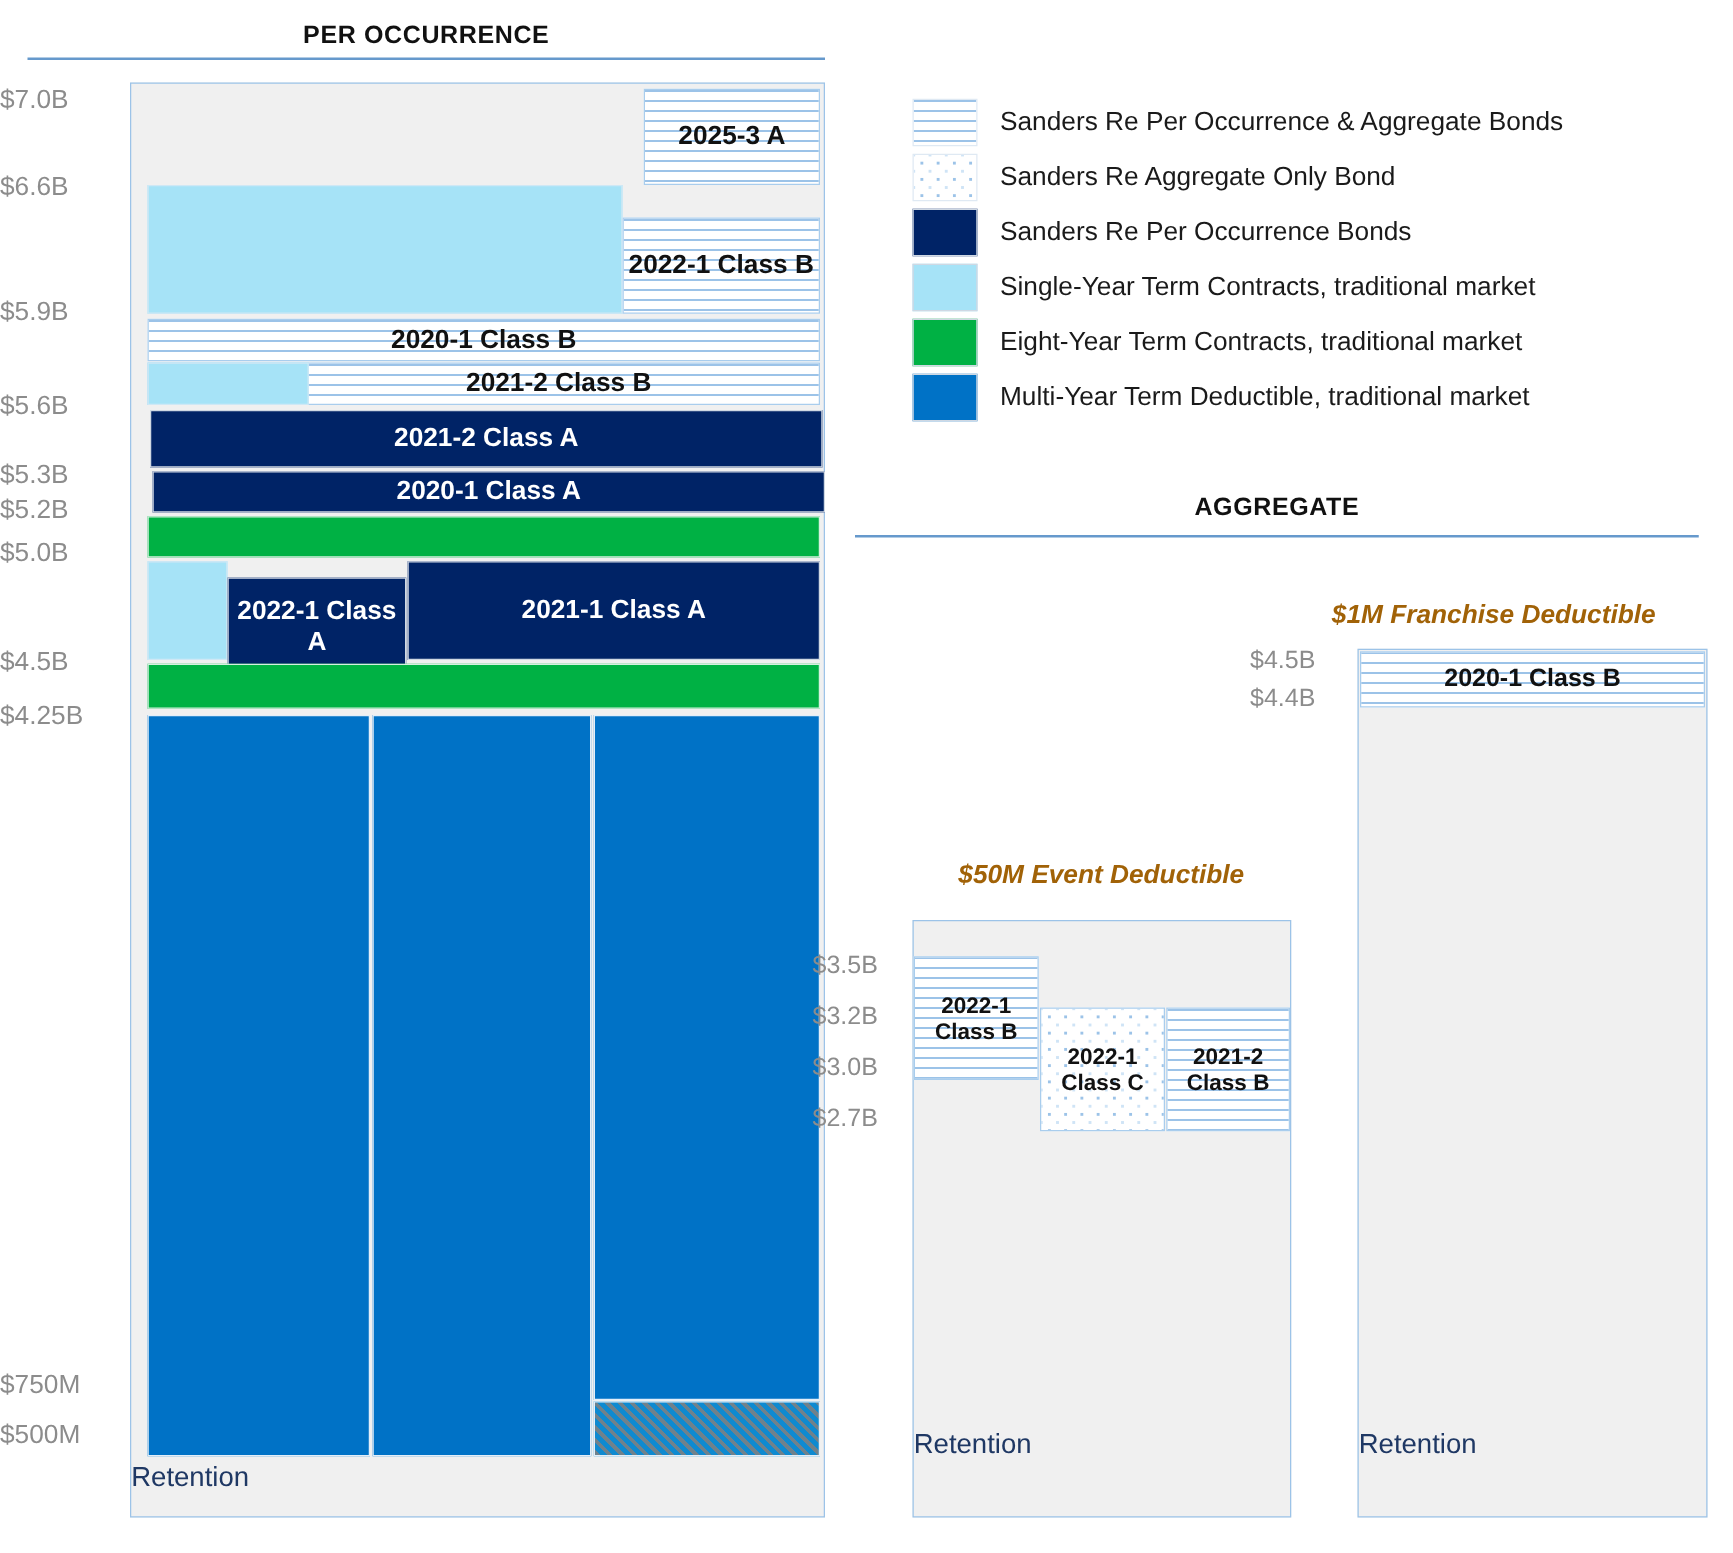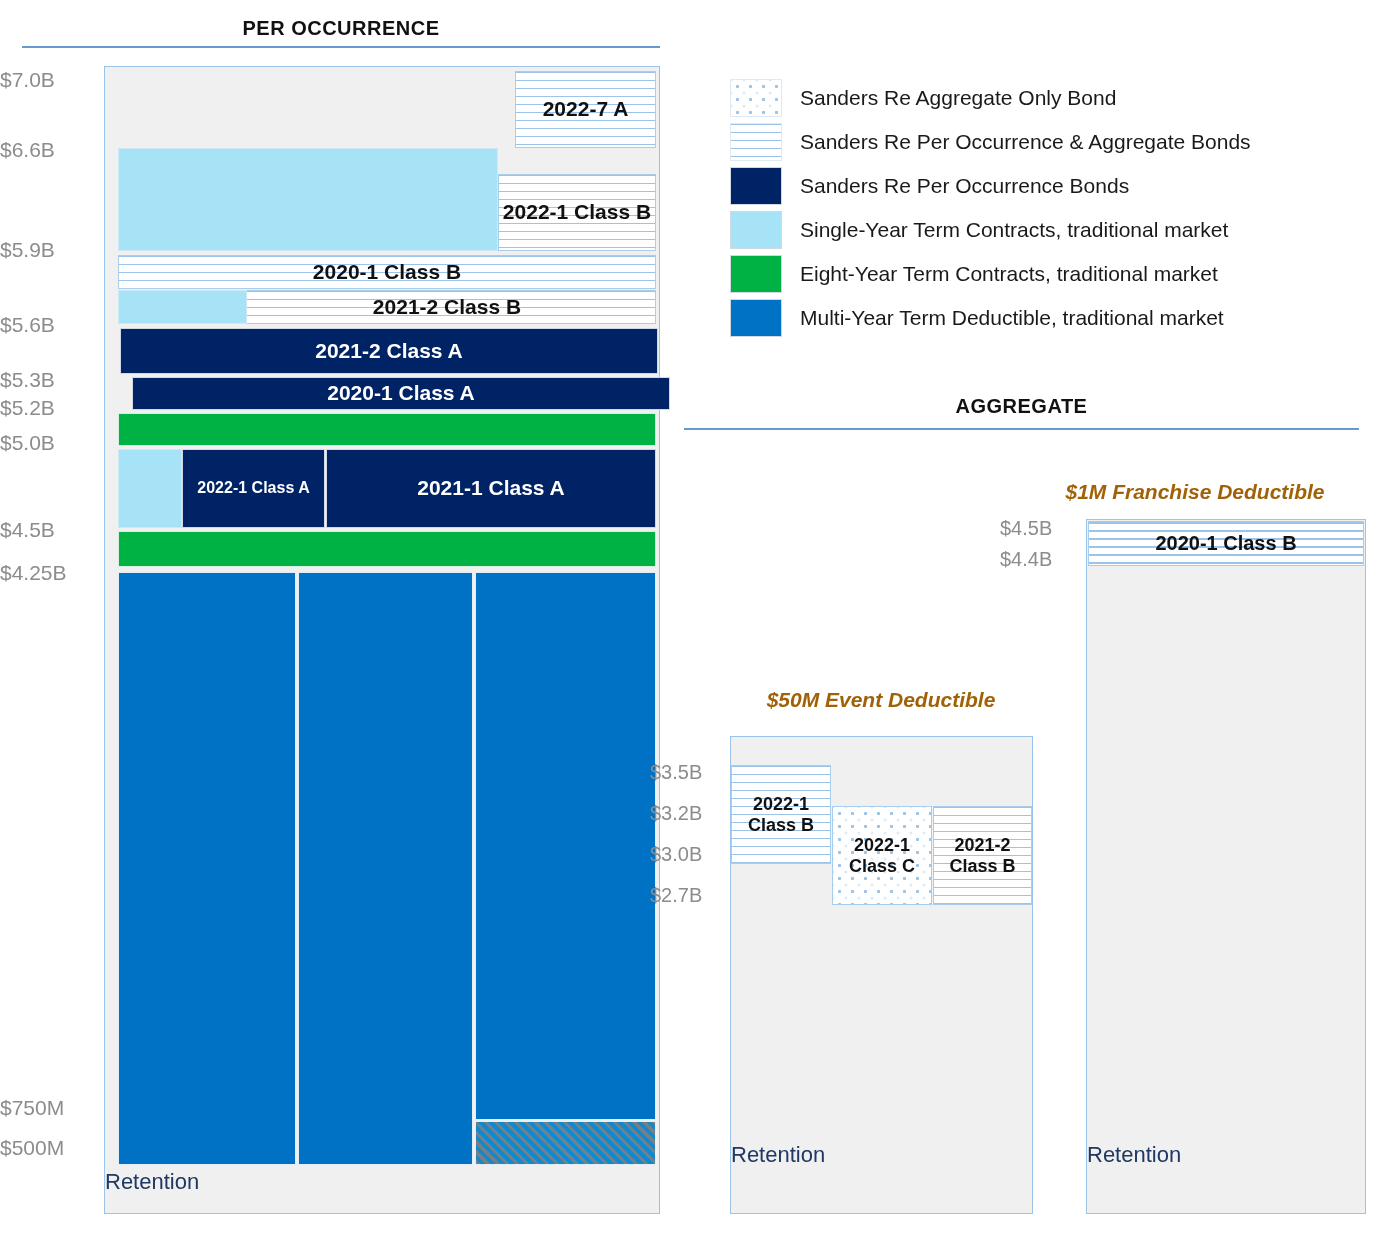--- a/index.html
+++ b/index.html
@@ -107,21 +107,21 @@
 <div class="abs axlab" style="left:0px;top:518px;width:96px;">$4.5B</div>
 <div class="abs axlab" style="left:0px;top:561px;width:96px;">$4.25B</div>
 <div class="abs axlab" style="left:0px;top:1096px;width:96px;">$750M</div>
 <div class="abs axlab" style="left:0px;top:1136px;width:96px;">$500M</div>
 
 <div class="abs tower" style="left:104px;top:66px;width:556px;height:1148px;">
   <div class="retention-label" style="bottom:18px;">Retention</div>
 </div>
 
 <div class="abs blk c-hlines" style="left:515px;top:71px;width:141px;height:77px;font-size:21px;">
-  <span>2022-7 A</span>
+  <span>2025-3 A</span>
 </div>
 
 <div class="abs blk c-ltblue" style="left:118px;top:148px;width:380px;height:103px;"></div>
 
 <div class="abs blk c-hlines" style="left:498px;top:174px;width:158px;height:77px;font-size:21px;">
   <span>2022-1 Class B</span>
 </div>
 
 <div class="abs blk c-hlines" style="left:118px;top:255px;width:538px;height:34px;font-size:21px;">
   <span>2020-1 Class B</span>
@@ -129,51 +129,51 @@
 
 <div class="abs blk c-hlines" style="left:118px;top:290px;width:538px;height:34px;font-size:21px;">
   <span style="margin-left:120px;">2021-2 Class B</span>
 </div>
 <div class="abs blk c-ltblue" style="left:118px;top:290px;width:129px;height:34px;"></div>
 
 <div class="abs blk c-navy" style="left:120px;top:328px;width:538px;height:46px;font-size:21px;">
   <span>2021-2 Class A</span>
 </div>
 
-<div class="abs blk c-navy" style="left:132px;top:377px;width:538px;height:33px;font-size:21px;">
+<div class="abs blk c-navy" style="left:122px;top:377px;width:538px;height:33px;font-size:21px;">
   <span>2020-1 Class A</span>
 </div>
 
 <div class="abs blk c-green" style="left:118px;top:413px;width:538px;height:33px;"></div>
 
 <div class="abs blk c-ltblue" style="left:118px;top:449px;width:64px;height:79px;"></div>
-<div class="abs blk c-navy" style="left:182px;top:449px;width:143px;height:79px;font-size:16px;">
+<div class="abs blk c-navy" style="left:182px;top:462px;width:143px;height:79px;font-size:21px;">
   <span>2022-1 Class A</span>
 </div>
 <div class="abs blk c-navy" style="left:326px;top:449px;width:330px;height:79px;font-size:21px;">
   <span>2021-1 Class A</span>
 </div>
 
 <div class="abs blk c-green" style="left:118px;top:531px;width:538px;height:36px;"></div>
 
 <div class="abs blk c-blue" style="left:118px;top:572px;width:178px;height:593px;"></div>
 <div class="abs blk c-blue" style="left:298px;top:572px;width:175px;height:593px;"></div>
 <div class="abs blk c-blue" style="left:475px;top:572px;width:181px;height:548px;"></div>
 <div class="abs blk c-diag" style="left:475px;top:1121px;width:181px;height:44px;"></div>
 
 <div class="abs" id="legend" style="left:730px;top:76px;">
 
   <div class="leg-row">
+    <div class="leg-sw c-hlines"></div>
+    <div class="leg-tx">Sanders Re Per Occurrence &amp; Aggregate Bonds</div>
+  </div>
+
+  <div class="leg-row">
     <div class="leg-sw c-dots"></div>
     <div class="leg-tx">Sanders Re Aggregate Only Bond</div>
-  </div>
-
-  <div class="leg-row">
-    <div class="leg-sw c-hlines"></div>
-    <div class="leg-tx">Sanders Re Per Occurrence &amp; Aggregate Bonds</div>
   </div>
 
   <div class="leg-row">
     <div class="leg-sw c-navy"></div>
     <div class="leg-tx">Sanders Re Per Occurrence Bonds</div>
   </div>
 
   <div class="leg-row">
     <div class="leg-sw c-ltblue"></div>
     <div class="leg-tx">Single-Year Term Contracts, traditional market</div>

